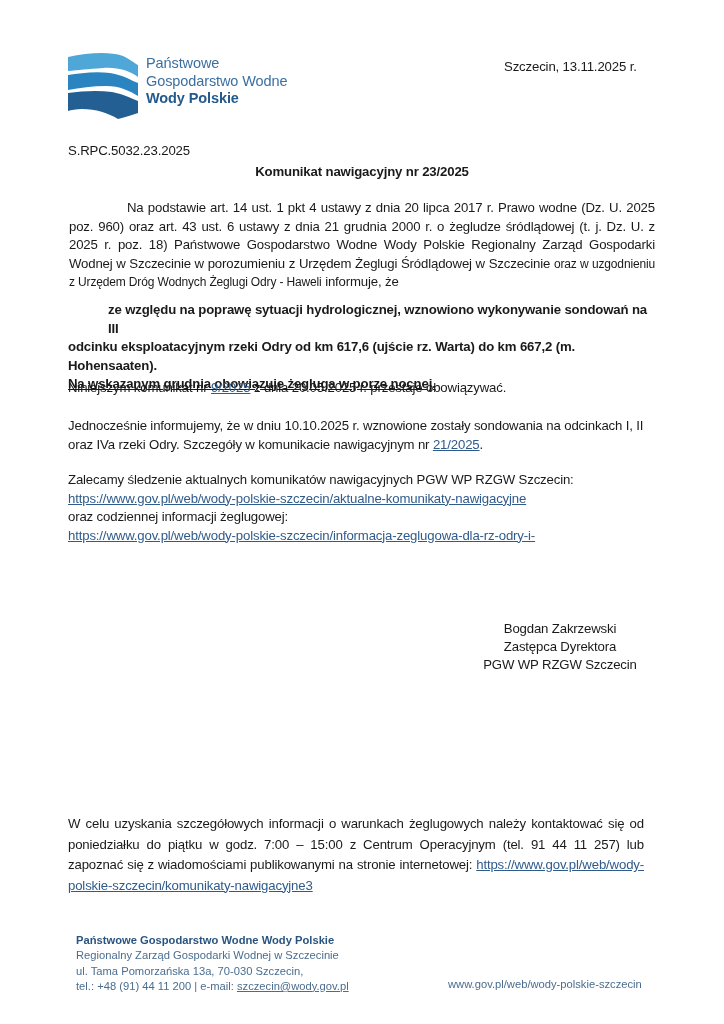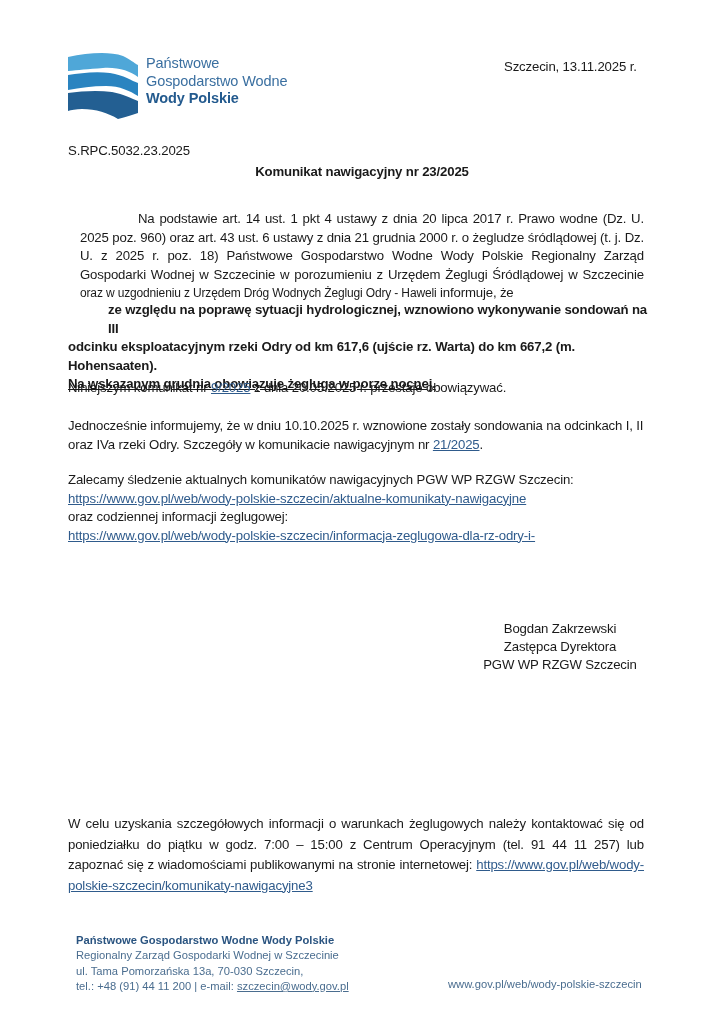--- a/index.html
+++ b/index.html
@@ -8,21 +8,21 @@
   .abs { position: absolute; }
   .doc { font-size: 13.2px; line-height: 18.5px; letter-spacing: -0.15px; }
   a, .link { color: #2f5b8c; text-decoration: underline; }
   #logo { left: 68px; top: 53px; width: 70px; height: 66px; }
   #logo-text { left: 146px; top: 55px; font-size: 14.5px; line-height: 17.5px; color: #3a6fa0; letter-spacing: -0.1px; }
   #logo-text .strong { font-weight: bold; color: #235a8e; }
   #city-date { left: 504px; top: 58px; }
   #ref-number { left: 68px; top: 142px; }
   #title { left: 0; width: 724px; top: 163px; text-align: center; font-weight: bold; }
   #intro { left: 68px; top: 198px; width: 588px; text-align: justify; }
-  #intro p { margin: 12px; text-indent: 58px; }
+  #intro p { margin: 1px; text-indent: 58px; }
   #intro .small { font-size: 12px; }
   #decision { left: 68px; top: 301px; width: 588px; font-weight: bold; }
   #decision .l1 { padding-left: 40px; }
   #decision .u { text-decoration: underline; }
   #revoke { left: 68px; top: 379px; }
   #also { left: 68px; top: 417px; width: 588px; }
   #recommend { left: 68px; top: 471px; width: 590px; }
   #signature { left: 460px; top: 620px; width: 200px; text-align: center; font-weight: normal; line-height: 18px; }
   #contact { left: 68px; top: 814px; width: 576px; text-align: justify; line-height: 20.5px; }
   #footer { left: 76px; top: 933px; font-size: 11.2px; line-height: 15.3px; color: #4a6d8f; }

